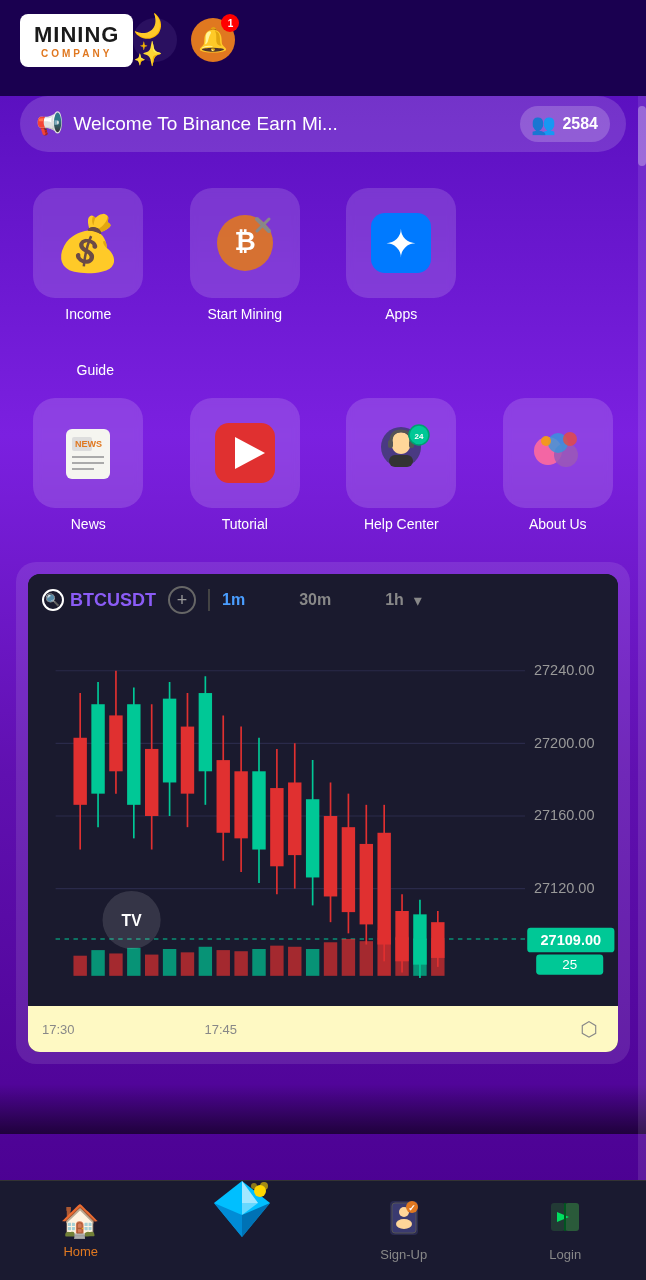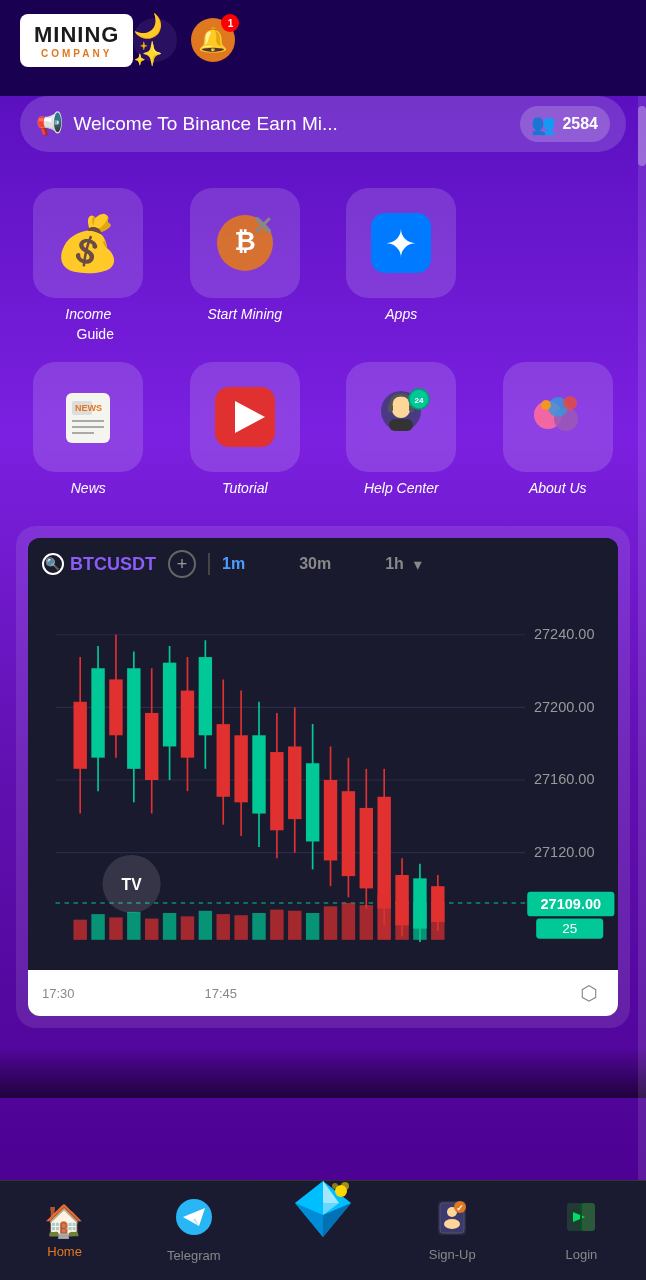--- a/index.html
+++ b/index.html
@@ -151,35 +151,35 @@
       justify-content: center;
       font-size: 54px;
       margin-bottom: 8px;
       backdrop-filter: blur(4px);
     }
     .icon-label {
       color: white;
       font-size: 14px;
       font-weight: 500;
       text-align: center;
-      font-style: italic;
     }
 
     
     .guide-label {
       color: white;
       font-size: 14px;
       font-weight: 500;
       text-align: center;
       margin-top: -6px;
       margin-left: 14px;
     }
     .guide-row {
       display: flex;
       padding: 0 10px;
+      margin-top: 36px;
     }
     .guide-cell {
       width: 25%;
       display: flex;
       justify-content: center;
     }
 
     
     .chart-container {
       margin: 20px 16px;
@@ -263,21 +263,21 @@
       background: #1a1a2e;
       margin-left: 24px;
     }
 
     
     .chart-footer {
       display: flex;
       justify-content: space-between;
       align-items: center;
       padding: 8px 14px;
-      background: #ffffff;
+      background: #fef9c3;
     }
     .time-axis {
       display: flex;
       gap: 130px;
       color: #888;
       font-size: 13px;
     }
     .settings-hex {
       width: 30px;
       height: 30px;
@@ -624,31 +624,20 @@
 
   <div style="height:50px; background: linear-gradient(180deg, transparent 0%, rgba(0,0,0,0.6) 100%); margin: 0 0;"></div>
 
 </div>
 
 <div class="bottom-nav">
   <div class="nav-item">
     <span class="nav-icon">🏠</span>
     <span class="nav-label active" style="color: rgb(224, 120, 32);">Home</span>
   </div>
-  <div class="nav-item">
-    <span class="nav-icon">
-      
-      <svg width="38" height="38" viewBox="0 0 38 38">
-        <circle cx="19" cy="19" r="18" fill="#29b6f6"></circle>
-        <polygon points="8,19 30,10 24,28" fill="white"></polygon>
-        <polygon points="18,22 24,28 20,20" fill="#cde"></polygon>
-      </svg>
-    </span>
-    <span class="nav-label">Telegram</span>
-  </div>
   <div class="nav-center">
     <span class="nav-center-icon">
       <svg width="60" height="60" viewBox="0 0 60 60">
         <polygon points="30,2 58,24 30,58 2,24" fill="#00bfff"></polygon>
         <polygon points="30,2 46,24 30,36" fill="#80dfff" opacity="0.8"></polygon>
         <polygon points="2,24 30,36 30,58" fill="#0080cc" opacity="0.8"></polygon>
         <polygon points="58,24 30,58 30,36" fill="#005fa3" opacity="0.8"></polygon>
         <polygon points="30,2 46,24 30,24" fill="white" opacity="0.4"></polygon>
         <circle cx="48" cy="12" r="6" fill="gold"></circle>
         <circle cx="52" cy="7" r="4" fill="gold" opacity="0.6"></circle>

